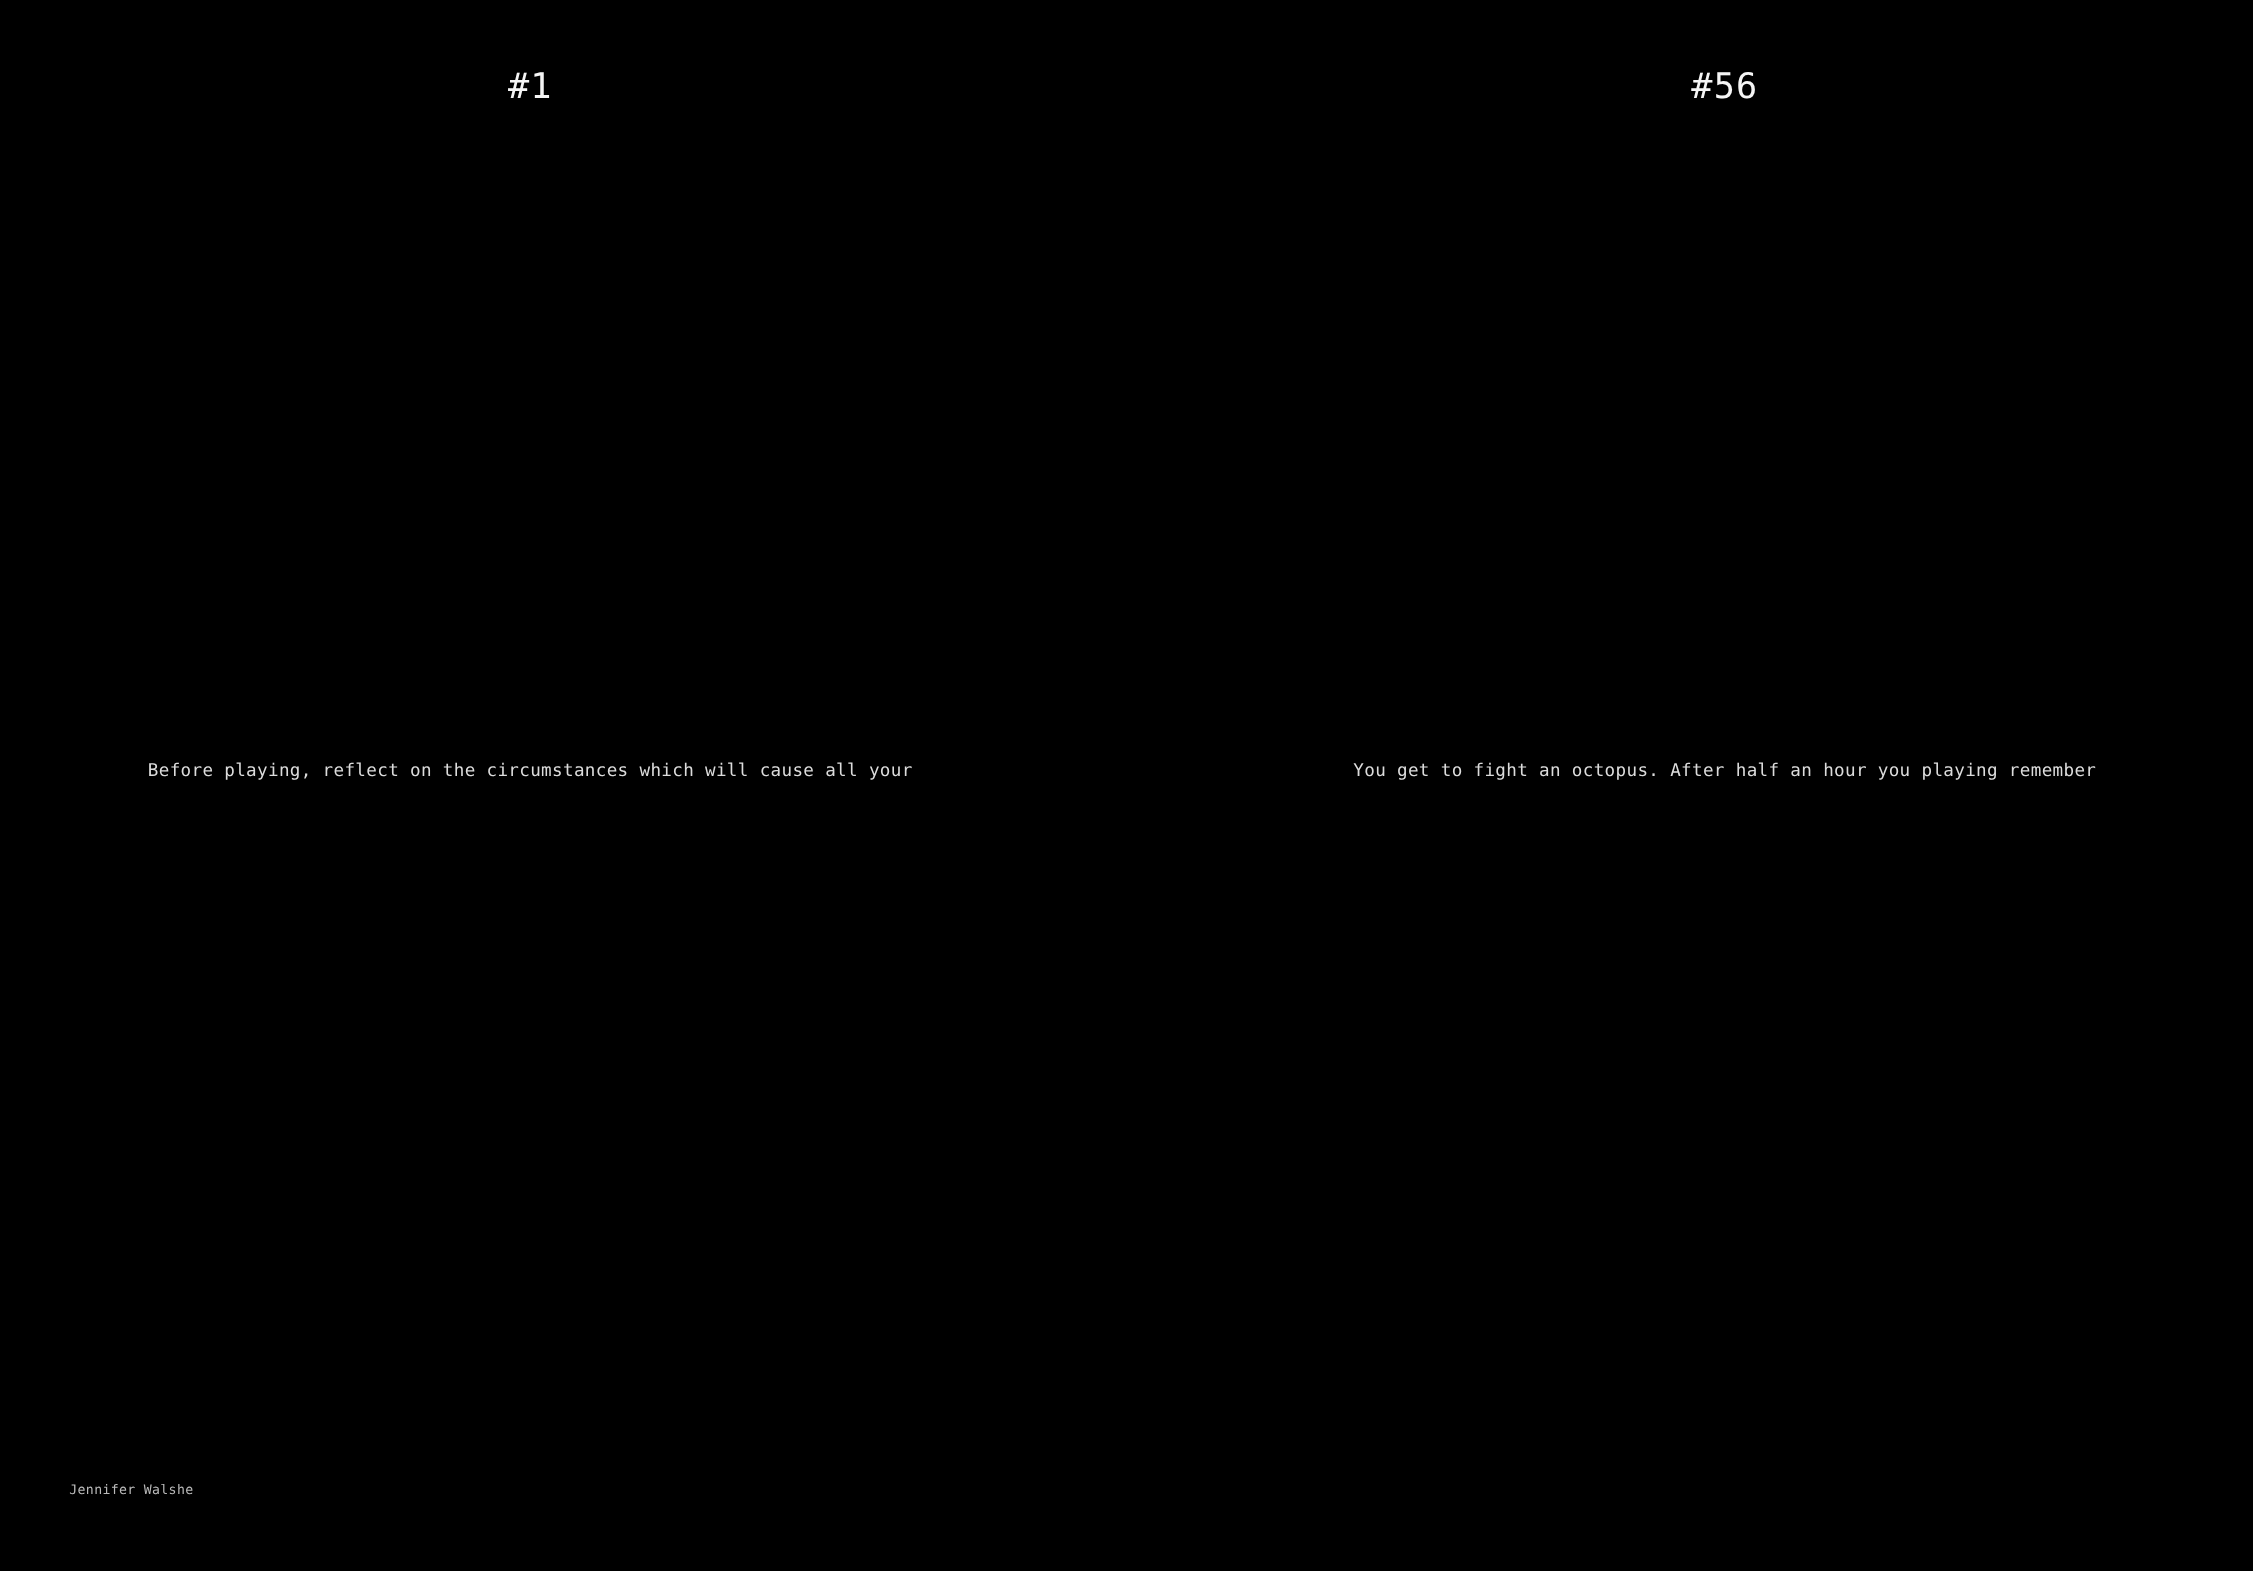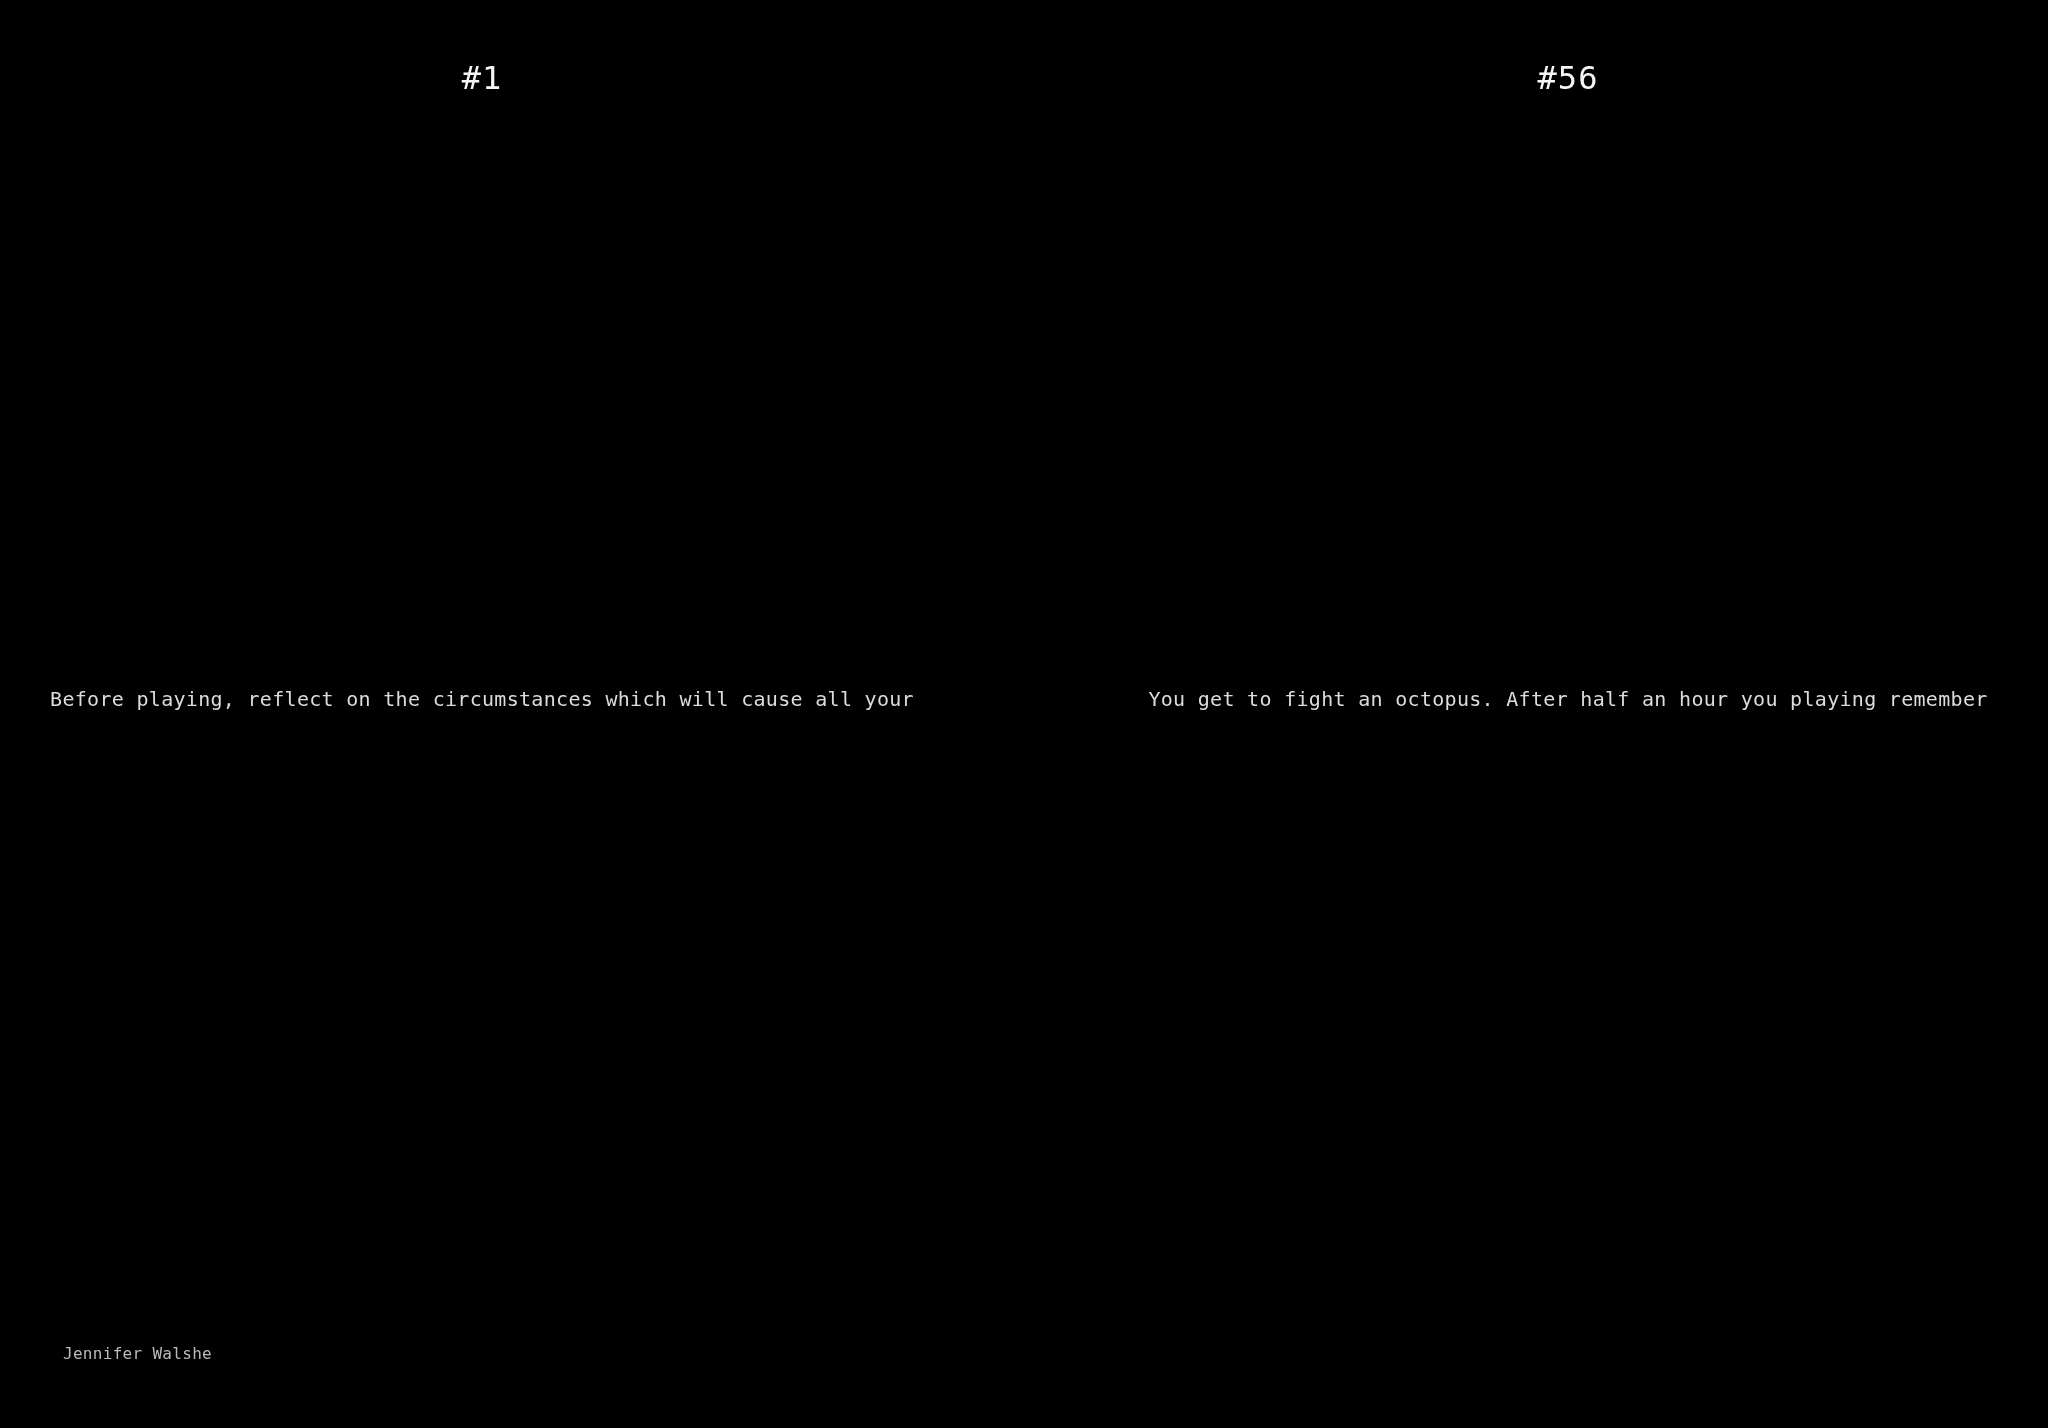--- a/index.html
+++ b/index.html
@@ -26,33 +26,33 @@
     color: #f5f5f5;
     letter-spacing: 1px;
   }
   #card-1-number { left: 2px;    width: 960px; }
   #card-2-number { left: 1088px; width: 960px; text-align: center; }
 
   .card-text {
     position: absolute;
     top: 687px;
     text-align: center;
-    font-size: 20px;
+    font-size: 16px;
     line-height: 25px;
     color: #dcdcdc;
     letter-spacing: 0.3px;
   }
   #card-1-text { left: 32px;   width: 900px; }
   #card-2-text { left: 1118px; width: 900px; }
 
   .credit {
     position: absolute;
     left: 63px;
     top: 1344px;
-    font-size: 16px;
+    font-size: 12px;
     line-height: 20px;
     color: #b9b9b9;
     letter-spacing: 0.3px;
   }
 </style>
 </head>
 <body>
 
 <div class="stage">
 

